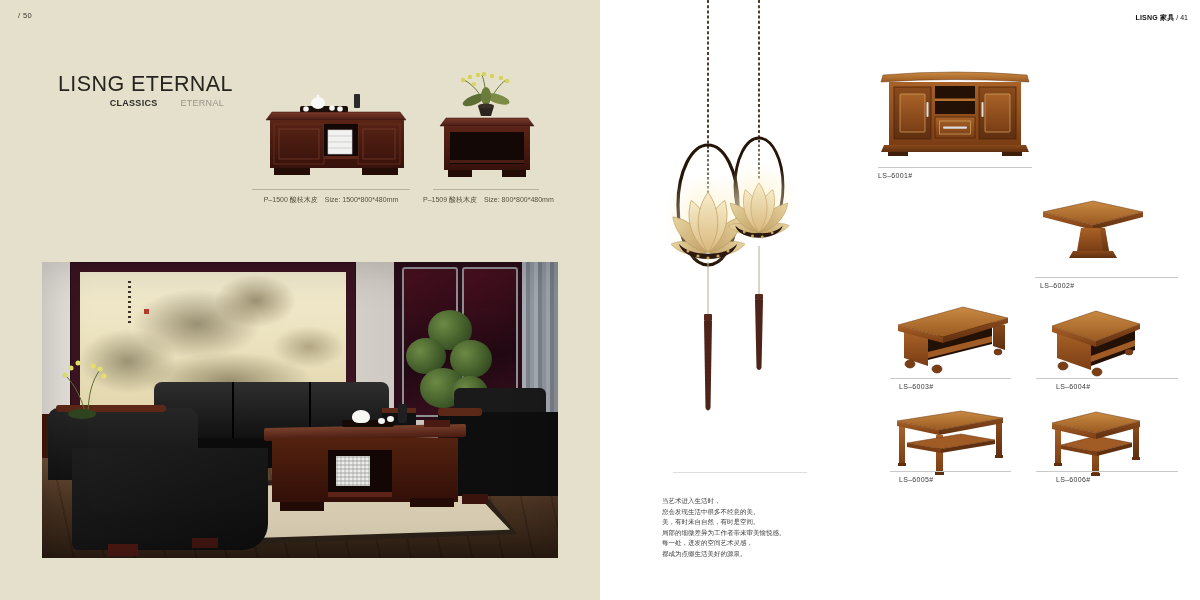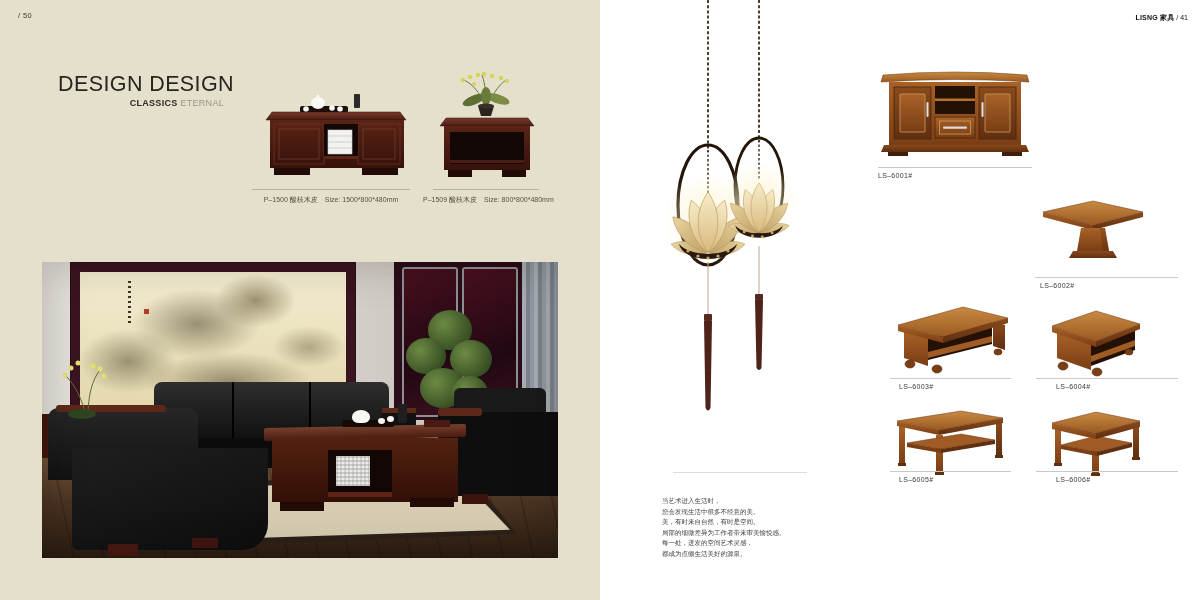--- a/index.html
+++ b/index.html
@@ -11,21 +11,21 @@
   #right-page{left:600px;top:0;width:600px;height:600px;background:#ffffff;}
   
   .pagenum{font-size:7.5px;color:#3a392f;letter-spacing:.4px;}
   #hdr-right{right:12px;top:13px;font-size:7px;color:#111;text-align:right;}
   #hdr-right b{font-weight:bold;letter-spacing:.2px;}
   
   #brand{left:58px;top:72px;width:166px;}
   #brand .t{font-size:21.5px;letter-spacing:.4px;color:#26251f;white-space:nowrap;}
   #brand .s{text-align:right;font-size:9px;margin-top:1px;letter-spacing:.3px;}
   #brand .s .b{color:#2c2b26;font-weight:bold;}
-  #brand .s .l{color:#97948a;}
+  #brand .s .l{color:#97948a;padding-left:20px;}
   
   .rule{height:1px;background:#b9b29a;}
   .rule-w{height:1px;background:#c9c9c9;}
   .cap{font-size:7px;color:#55523f;text-align:center;white-space:nowrap;}
   .cap .sz{margin-left:7px;}
   .lbl{font-size:7px;color:#3a3a3a;letter-spacing:.3px;white-space:nowrap;}
   
   #para{left:662px;top:496px;width:160px;font-size:6.5px;line-height:10.5px;color:#3c3c3c;}
   
   #photo{left:42px;top:262px;width:516px;height:296px;overflow:hidden;background:#d6d1cb;}
@@ -99,21 +99,21 @@
         </radialGradient>
     </defs>
   </svg>
 
   <div id="left-page" class="abs"></div>
   <div id="right-page" class="abs"></div>
 
   <div class="abs pagenum" style="left:18px;top:11px;">/ 50</div>
 
   <div id="brand" class="abs">
-    <div class="t">DESIGN DESIGN</div>
+    <div class="t">LISNG ETERNAL</div>
     <div class="s"><span class="b">CLASSICS</span><span class="l"> ETERNAL</span></div>
   </div>
 
   <svg class="abs" style="left:262px;top:82px;" width="150" height="102" viewBox="0 0 150 102">
     <rect x="38" y="24" width="48" height="7" rx="2" fill="#1c0e08"></rect>
     <ellipse cx="56" cy="21" rx="7" ry="6" fill="#f8f8f6"></ellipse>
       <circle cx="56" cy="14" r="1.5" fill="#f8f8f6"></circle>
     <circle cx="44" cy="27" r="2.8" fill="#f6f6f4"></circle>
       <circle cx="70" cy="26" r="2.8" fill="#f6f6f4"></circle>
       <circle cx="78" cy="27" r="2.8" fill="#f6f6f4"></circle>

